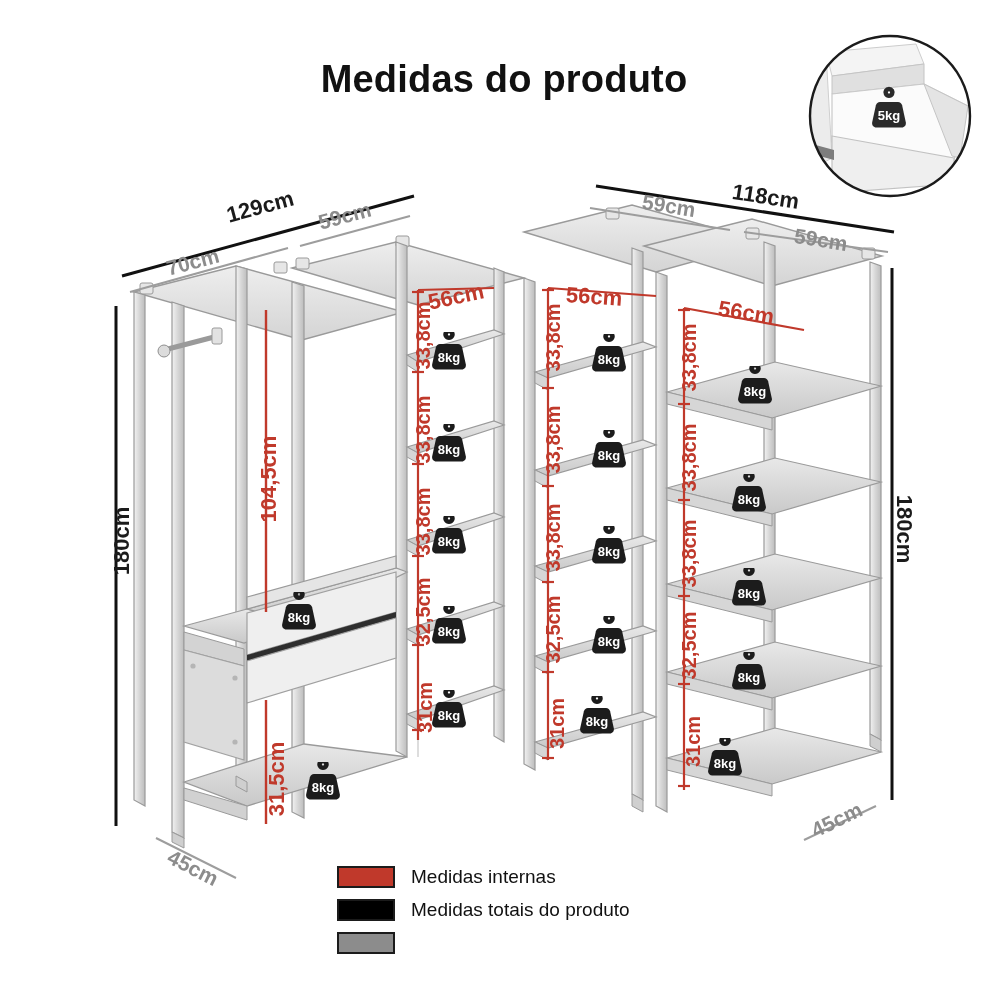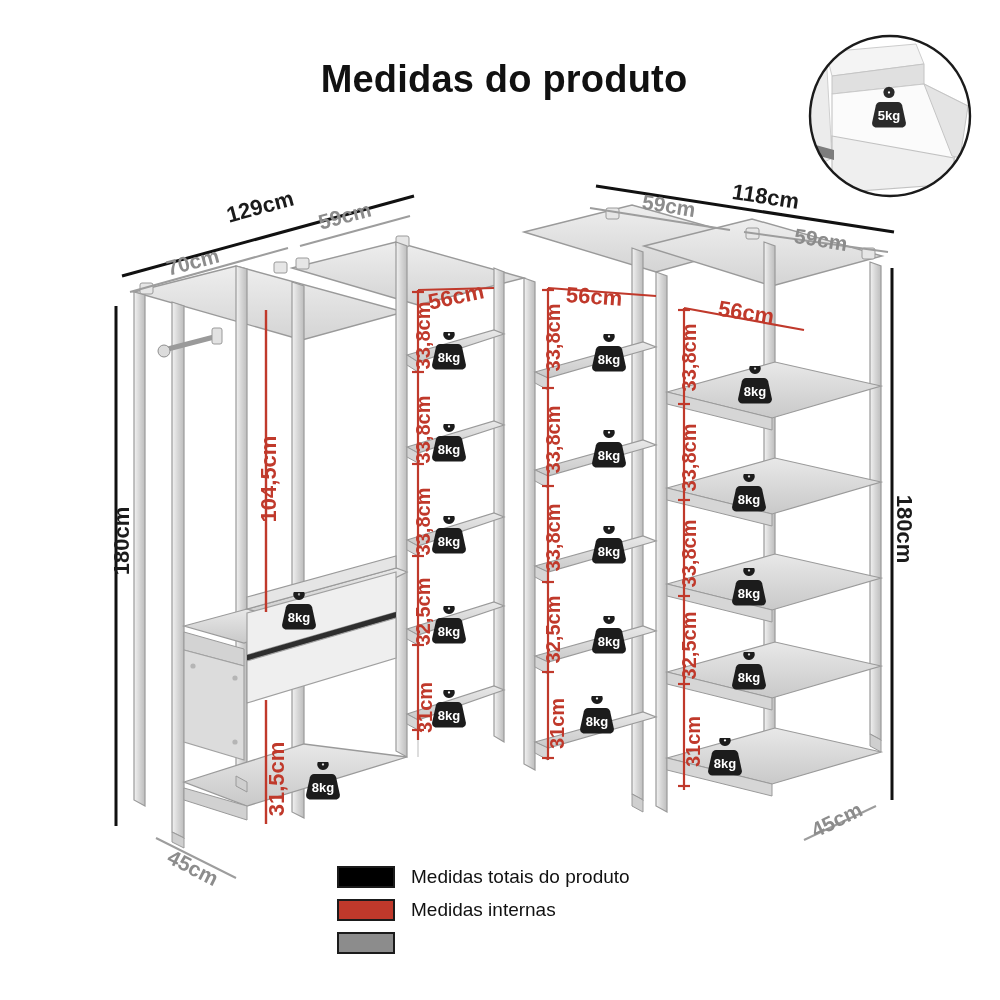--- a/index.html
+++ b/index.html
@@ -400,25 +400,25 @@
       <g transform="translate(62,58)">
         <path d="M20 4a3.4 3.4 0 1 1 6 0 3.4 3.4 0 0 1-6 0z" fill="none" stroke="#2a2a2a" stroke-width="4.6"></path>
         <path d="M14 12h18c2 0 3.6 1.3 4.1 3.2l3.7 17c.6 2.8-1.4 5.3-4.1 5.3H10.3c-2.7 0-4.7-2.5-4.1-5.3l3.7-17C10.4 13.3 12 12 14 12z" fill="#2a2a2a"></path>
         <text x="23" y="30" font-family="Liberation Sans, sans-serif" font-size="13" font-weight="bold" fill="#ffffff" text-anchor="middle">5kg</text>
       </g>
     </svg>
   </div>
 
   <div class="legend">
     <div class="legend-row">
+      <span class="sw red"></span>
+      <span class="legend-label">Medidas internas</span>
+    </div>
+    <div class="legend-row">
       <span class="sw black"></span>
       <span class="legend-label">Medidas totais do produto</span>
     </div>
     <div class="legend-row">
-      <span class="sw red"></span>
-      <span class="legend-label">Medidas internas</span>
-    </div>
-    <div class="legend-row">
       <span class="sw gray"></span>
     </div>
   </div>
 
 </div>
 
 </body></html>

